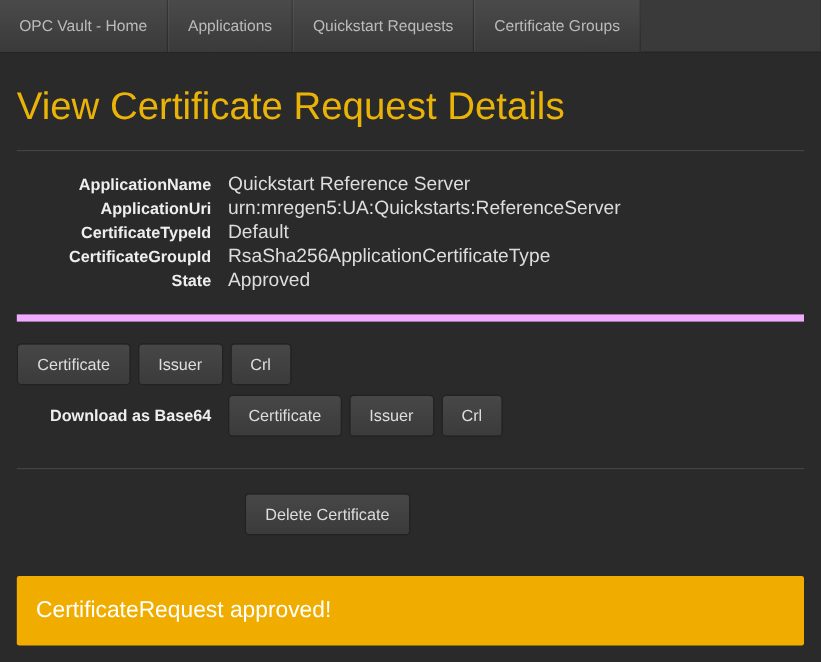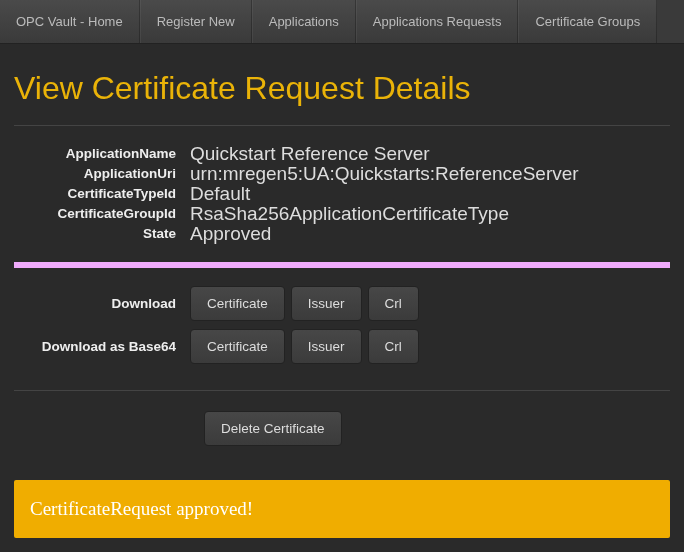--- a/index.html
+++ b/index.html
@@ -42,21 +42,21 @@
     text-align: right;
     padding-right: 14px;
     font-weight: 700;
     color: #eee;
     font-size: 13.5px;
     line-height: 20px;
   }
   .values {
     flex: 1;
     color: #ddd;
-    font-size: 19px;
+    font-size: 16px;
     line-height: 20px;
   }
   .dl-rows { padding: 18px 0 18px 0; border-bottom: 1px solid #444; }
   .dl-row { display: flex; align-items: center; margin-bottom: 8px; }
   .dl-label {
     width: 176px;
     text-align: right;
     padding-right: 14px;
     font-weight: 700;
     color: #eee;
@@ -73,31 +73,29 @@
     cursor: pointer;
   }
   .action-row { padding: 20px 0 24px 190px; }
   .alert {
     margin: 10px 14px 14px 14px;
     background: #f0ad00;
     color: #fff;
     font-size: 19px;
     padding: 18px 16px;
     border-radius: 2px;
-    font-family: Liberation Serif, serif;
   }
 </style>
 </head>
 <body>
 
 <div class="navbar">
   <a href="#">OPC Vault - Home</a>
-  <a href="#">Register New</a>
   <a href="#">Applications</a>
-  <a href="#">Applications Requests</a>
+  <a href="#">Quickstart Requests</a>
   <a href="#">Certificate Groups</a>
 </div>
 
 <div class="content">
   <h1>View Certificate Request Details</h1>
 
   <div class="details">
     <div class="labels">
       <div>ApplicationName</div>
       <div>ApplicationUri</div>
@@ -109,21 +107,20 @@
       <div>Quickstart Reference Server</div>
       <div>urn:mregen5:UA:Quickstarts:ReferenceServer</div>
       <div>Default</div>
       <div>RsaSha256ApplicationCertificateType</div>
       <div>Approved</div>
     </div>
   </div>
 
   <div class="dl-rows">
     <div class="dl-row">
-      <div class="dl-label">Download</div>
       <div class="dl-btns">
         <button class="btn">Certificate</button>
         <button class="btn">Issuer</button>
         <button class="btn">Crl</button>
       </div>
     </div>
     <div class="dl-row">
       <div class="dl-label">Download as Base64</div>
       <div class="dl-btns">
         <button class="btn">Certificate</button>

